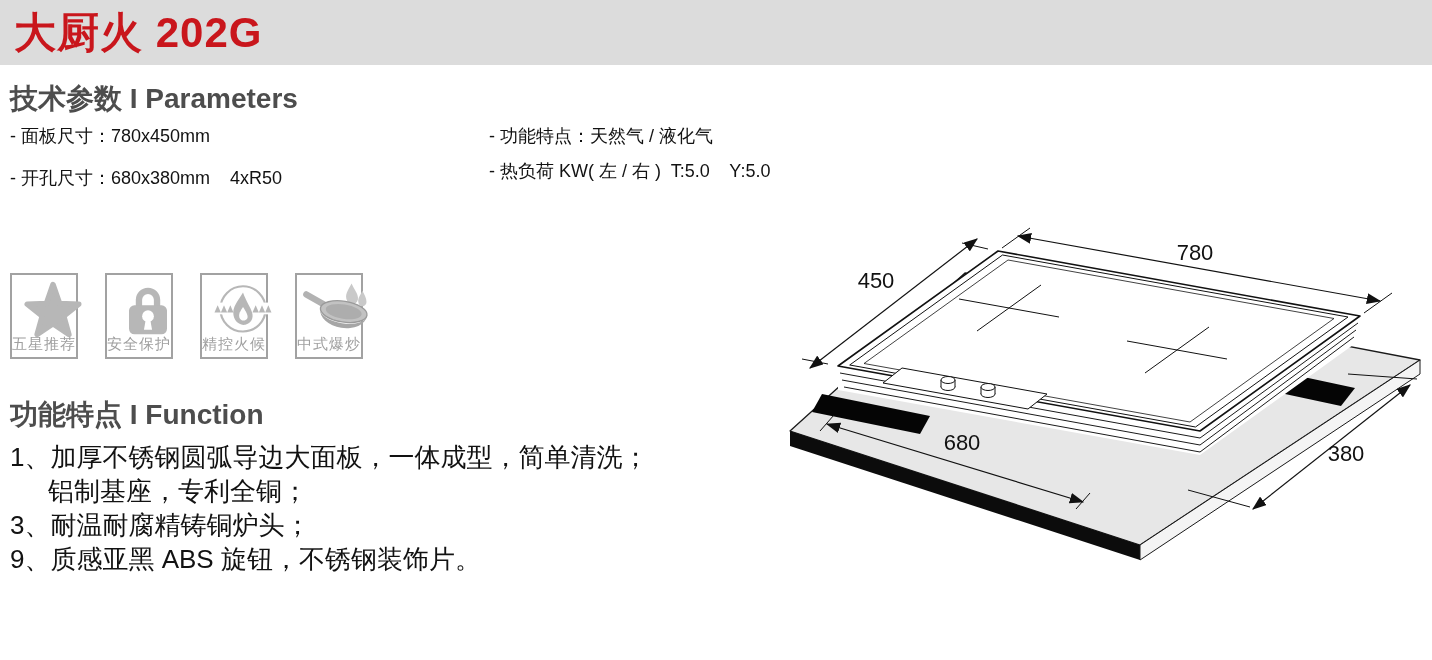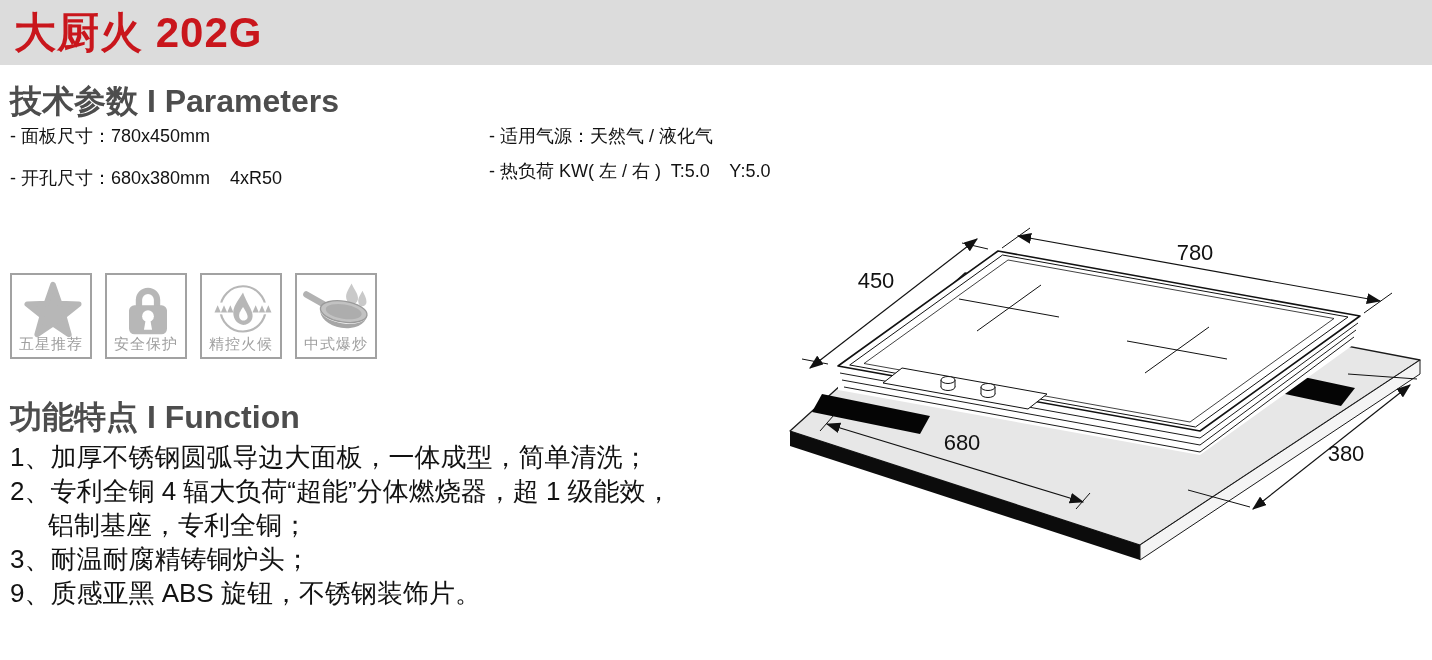--- a/index.html
+++ b/index.html
@@ -13,29 +13,29 @@
     position:absolute; left:0; top:0; width:1432px; height:65px;
     background:#dcdcdc;
   }
   .title {
     position:absolute; left:14px; top:5px;
     font-size:42px; font-weight:bold; color:#c9161c; letter-spacing:1px;
     white-space:pre;
   }
   .sec-heading {
     position:absolute; left:10px;
-    font-size:32px; font-weight:bold; color:#4d4d4d; white-space:pre;
+    font-size:28px; font-weight:bold; color:#4d4d4d; white-space:pre;
   }
   #params-heading { top:80px; }
   #func-heading   { top:396px; }
   .param-line {
     position:absolute; font-size:18px; color:#121212; white-space:pre;
   }
   .feature-box {
-    position:absolute; top:273px; width:82px; height:86px;
+    position:absolute; top:273px; width:68px; height:86px;
     border:2px solid #a2a2a2; box-sizing:border-box; background:#fff;
   }
   .feature-box svg { position:absolute; left:3px; top:2px; }
   .feature-label {
     position:absolute; left:0; right:0; bottom:3px; text-align:center;
     font-size:15px; color:#a0a0a0; letter-spacing:1px; white-space:pre;
   }
   .func-list {
     position:absolute; left:10px; top:440px; width:760px;
     font-size:26px; color:#121212; line-height:34px;
@@ -52,21 +52,21 @@
 </style>
 </head>
 <body>
 
 <div class="headerbar"></div>
 <div class="title">大厨火 202G</div>
 
 <div class="sec-heading" id="params-heading">技术参数 I Parameters</div>
 <div class="param-line" style="left:10px; top:124px;">- 面板尺寸：780x450mm</div>
 <div class="param-line" style="left:10px; top:159px;margin-top:7px;">- 开孔尺寸：680x380mm    4xR50</div>
-<div class="param-line" style="left:489px; top:124px;">- 适用气源：天然气 / 液化气</div>
+<div class="param-line" style="left:489px; top:124px;">- 功能特点：天然气 / 液化气</div>
 <div class="param-line" style="left:489px; top:159px;">- 热负荷 KW( 左 / 右 )  T:5.0    Y:5.0</div>
 
 <div class="feature-box" style="left:10px;">
   <svg width="76" height="62" viewBox="0 0 84 64" aria-hidden="true">
     <polygon points="42,6 49.3,26.9 70.5,27.7 53.9,40.9 59.6,61.3 42,49.5 24.4,61.3 30.1,40.9 13.5,27.7 34.7,26.9" fill="#b7b7b7" stroke="#b7b7b7" stroke-width="6" stroke-linejoin="round"></polygon>
   </svg>
   <div class="feature-label">五星推荐</div>
 </div>
 
 <div class="feature-box" style="left:105px;padding-left:18px;">
@@ -108,21 +108,20 @@
       <ellipse cx="48" cy="36" rx="26" ry="11.5" fill="#c2c2c2" stroke="#9a9a9a" stroke-width="1.5"></ellipse>
       <ellipse cx="48" cy="36" rx="20" ry="8" fill="#adadad"></ellipse>
     </g>
   </svg>
   <div class="feature-label">中式爆炒</div>
 </div>
 
 <div class="sec-heading" id="func-heading">功能特点 I Function</div>
 <div class="func-list">
   <div class="func-line">1、加厚不锈钢圆弧导边大面板，一体成型，简单清洗；</div>
-  <div class="func-line">2、专利全铜 4 辐大负荷“超能”分体燃烧器，超 1 级能效，</div>
   <div class="func-line indent">铝制基座，专利全铜；</div>
   <div class="func-line">3、耐温耐腐精铸铜炉头；</div>
   <div class="func-line">9、质感亚黑 ABS 旋钮，不锈钢装饰片。</div>
 </div>
 
 <svg class="diagram" viewBox="0 0 652 442" aria-hidden="true">
   <defs>
     <marker id="ah" markerWidth="12" markerHeight="9" refX="11" refY="4.5" orient="auto-start-reverse">
       <path d="M0,0 L12,4.5 L0,9 Z" fill="#111"></path>
     </marker>

